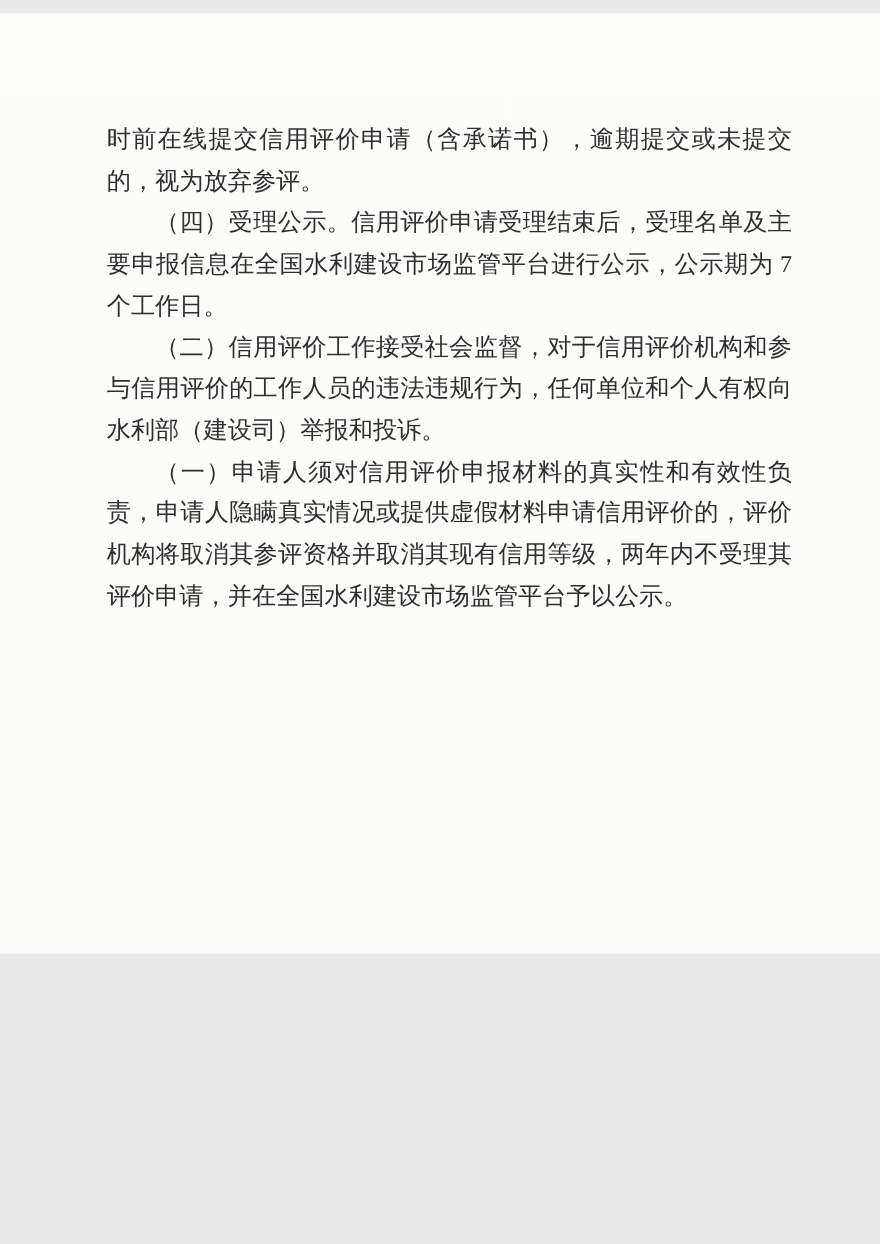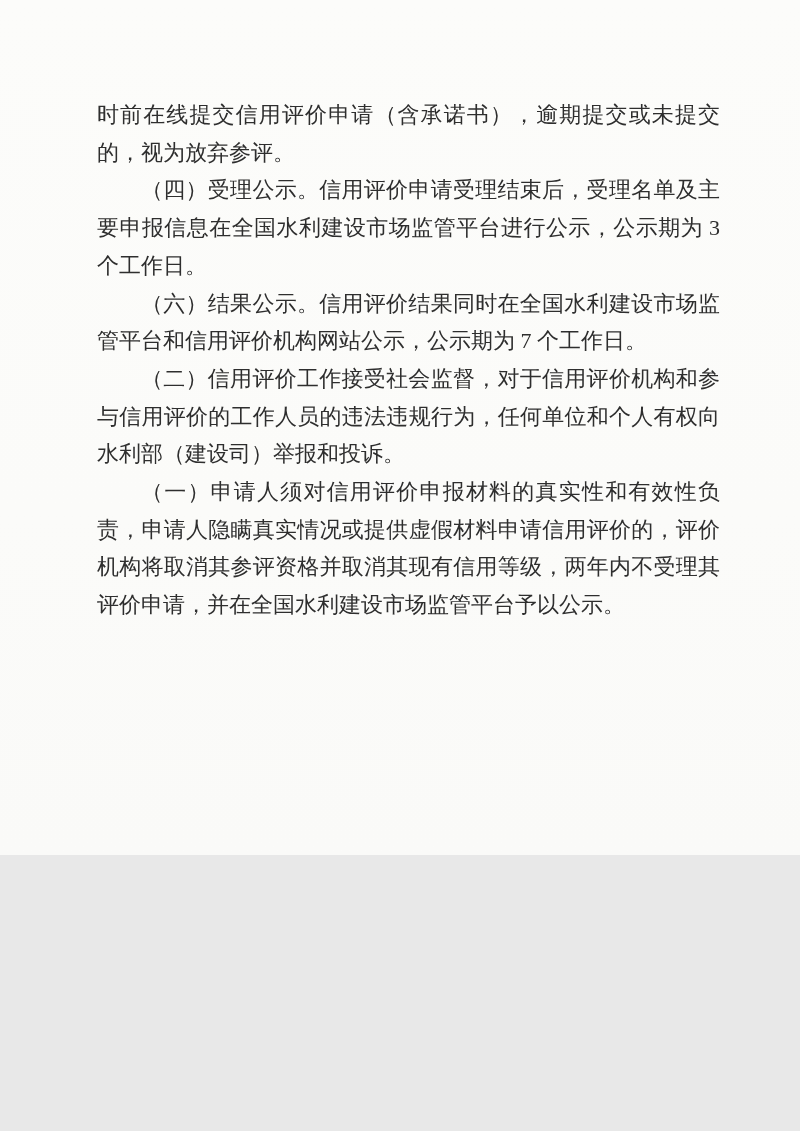--- a/index.html
+++ b/index.html
@@ -4,21 +4,21 @@
 <style>
   html, body {
     margin: 0;
     padding: 0;
     background: #e8e8e8;
   }
   .page {
     position: relative;
     width: 800px;
     height: 855px;
-    margin: 0 auto;
+    margin: 12px auto;
     background: linear-gradient(180deg, #fcfcfa 0%, #fbfbf9 60%, #fafaf8 100%);
     overflow: hidden;
     box-sizing: border-box;
   }
   .doc-body {
     position: absolute;
     top: 96px;
     left: 97px;
     width: 623px;
     color: #2e2e2e;
@@ -58,20 +58,19 @@
     letter-spacing: 6px;
     white-space: nowrap;
   }
 </style>
 </head>
 <body>
 
 <div class="page">
   <div class="doc-body">
     <p class="para">时前在线提交信用评价申请（含承诺书），逾期提交或未提交的，视为放弃参评。</p>
-    <p class="para indent">（四）受理公示。信用评价申请受理结束后，受理名单及主要申报信息在全国水利建设市场监管平台进行公示，公示期为 3 个工作日。</p>
-    <p class="para indent">（六）结果公示。信用评价结果同时在全国水利建设市场监管平台和信用评价机构网站公示，公示期为 7 个工作日。</p>
+    <p class="para indent">（四）受理公示。信用评价申请受理结束后，受理名单及主要申报信息在全国水利建设市场监管平台进行公示，公示期为 7 个工作日。</p>
     <p class="para indent">（二）信用评价工作接受社会监督，对于信用评价机构和参与信用评价的工作人员的违法违规行为，任何单位和个人有权向水利部（建设司）举报和投诉。</p>
     <p class="para indent">（一）申请人须对信用评价申报材料的真实性和有效性负责，申请人隐瞒真实情况或提供虚假材料申请信用评价的，评价机构将取消其参评资格并取消其现有信用等级，两年内不受理其评价申请，并在全国水利建设市场监管平台予以公示。</p>
   </div>
 
   <div class="page-footer">— 3 —</div>
 </div>
 
 </body></html>

